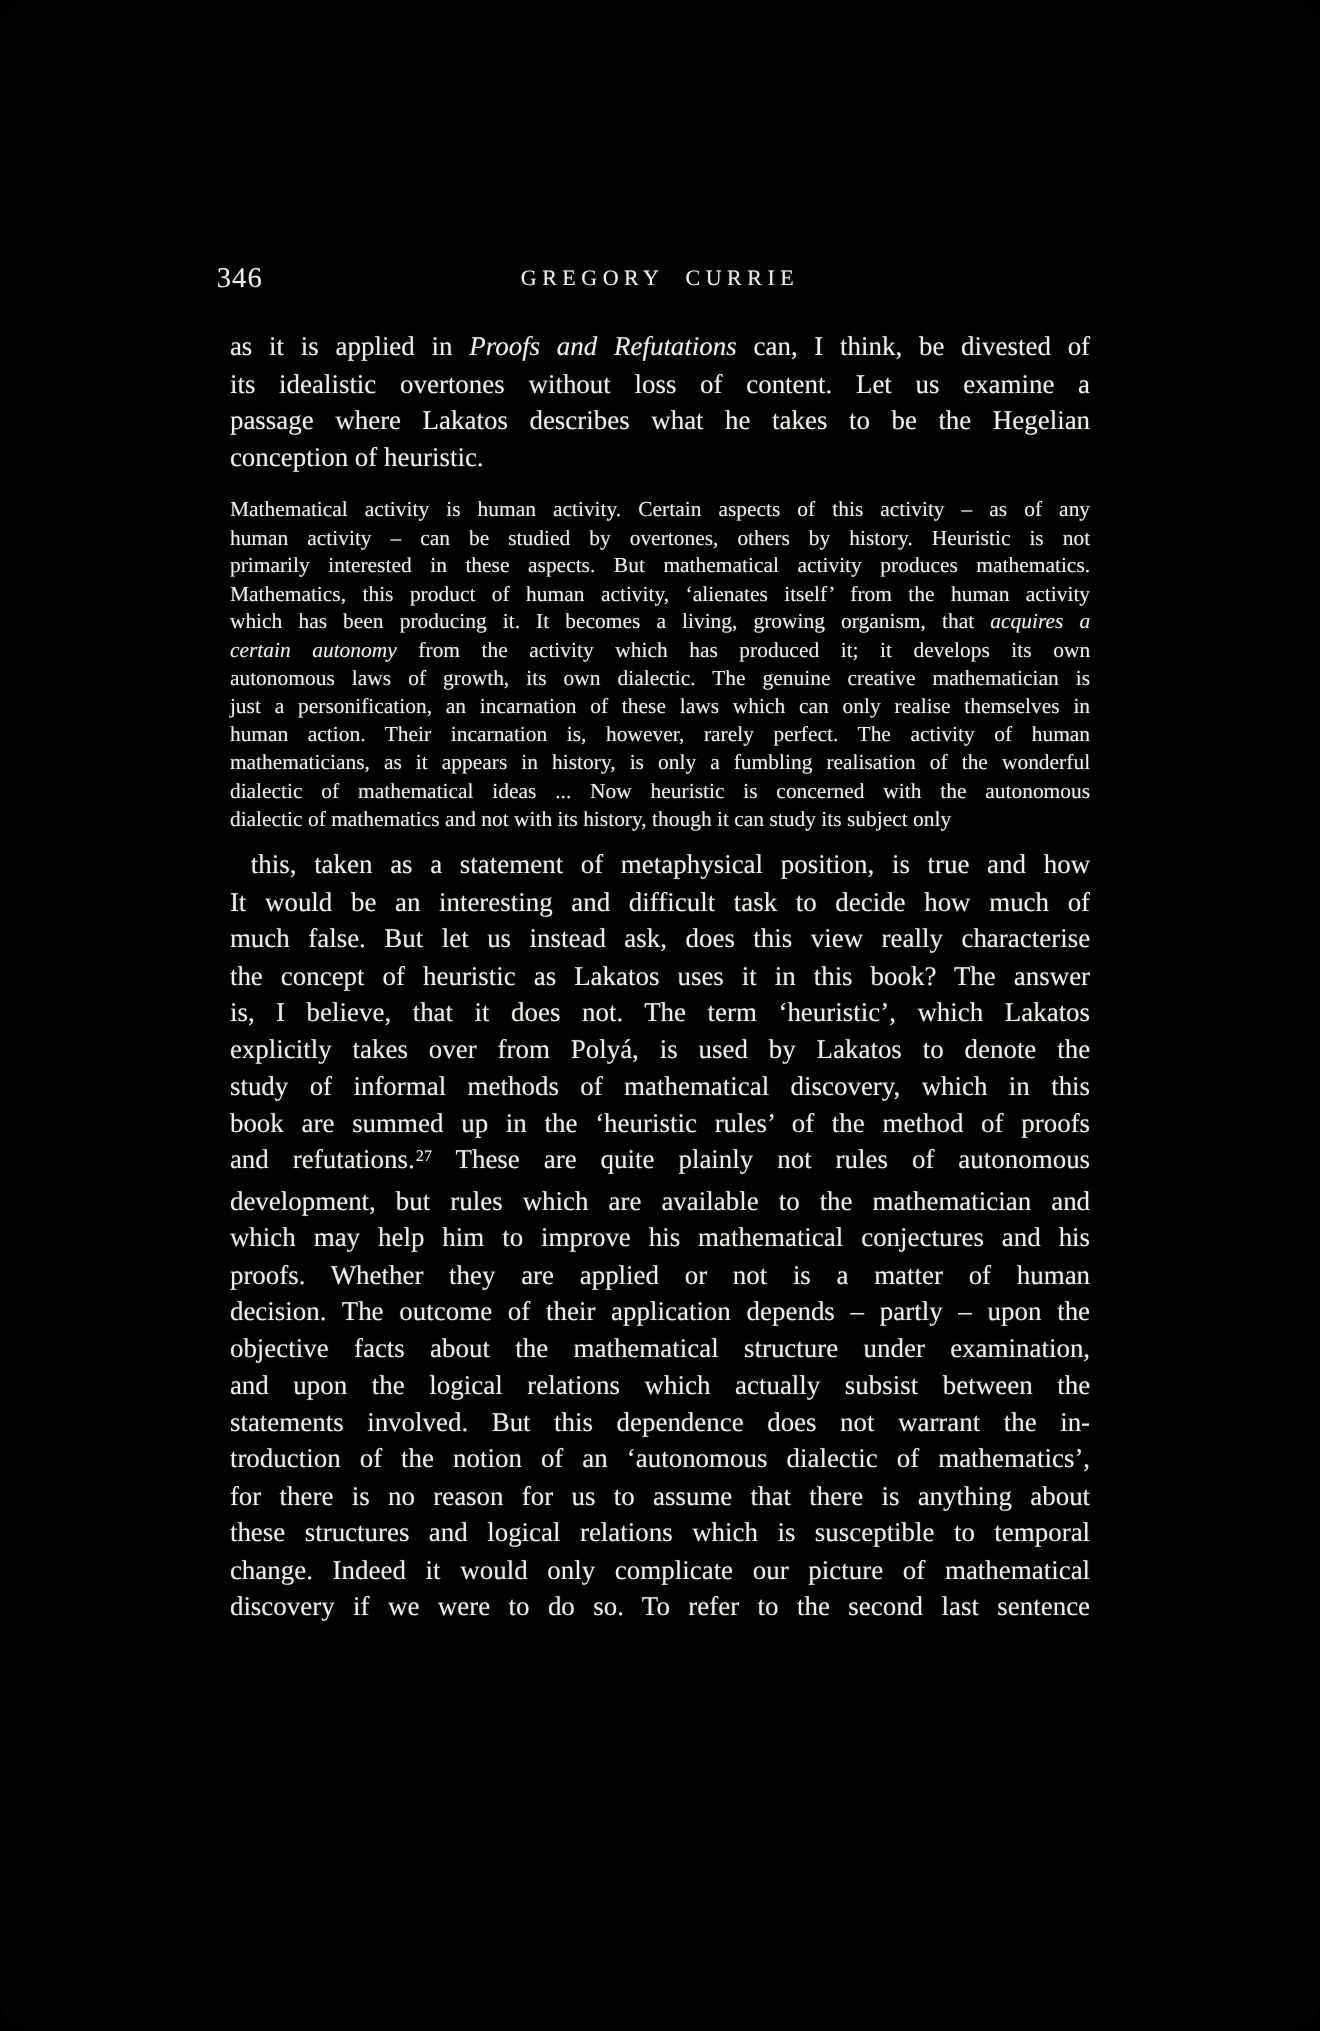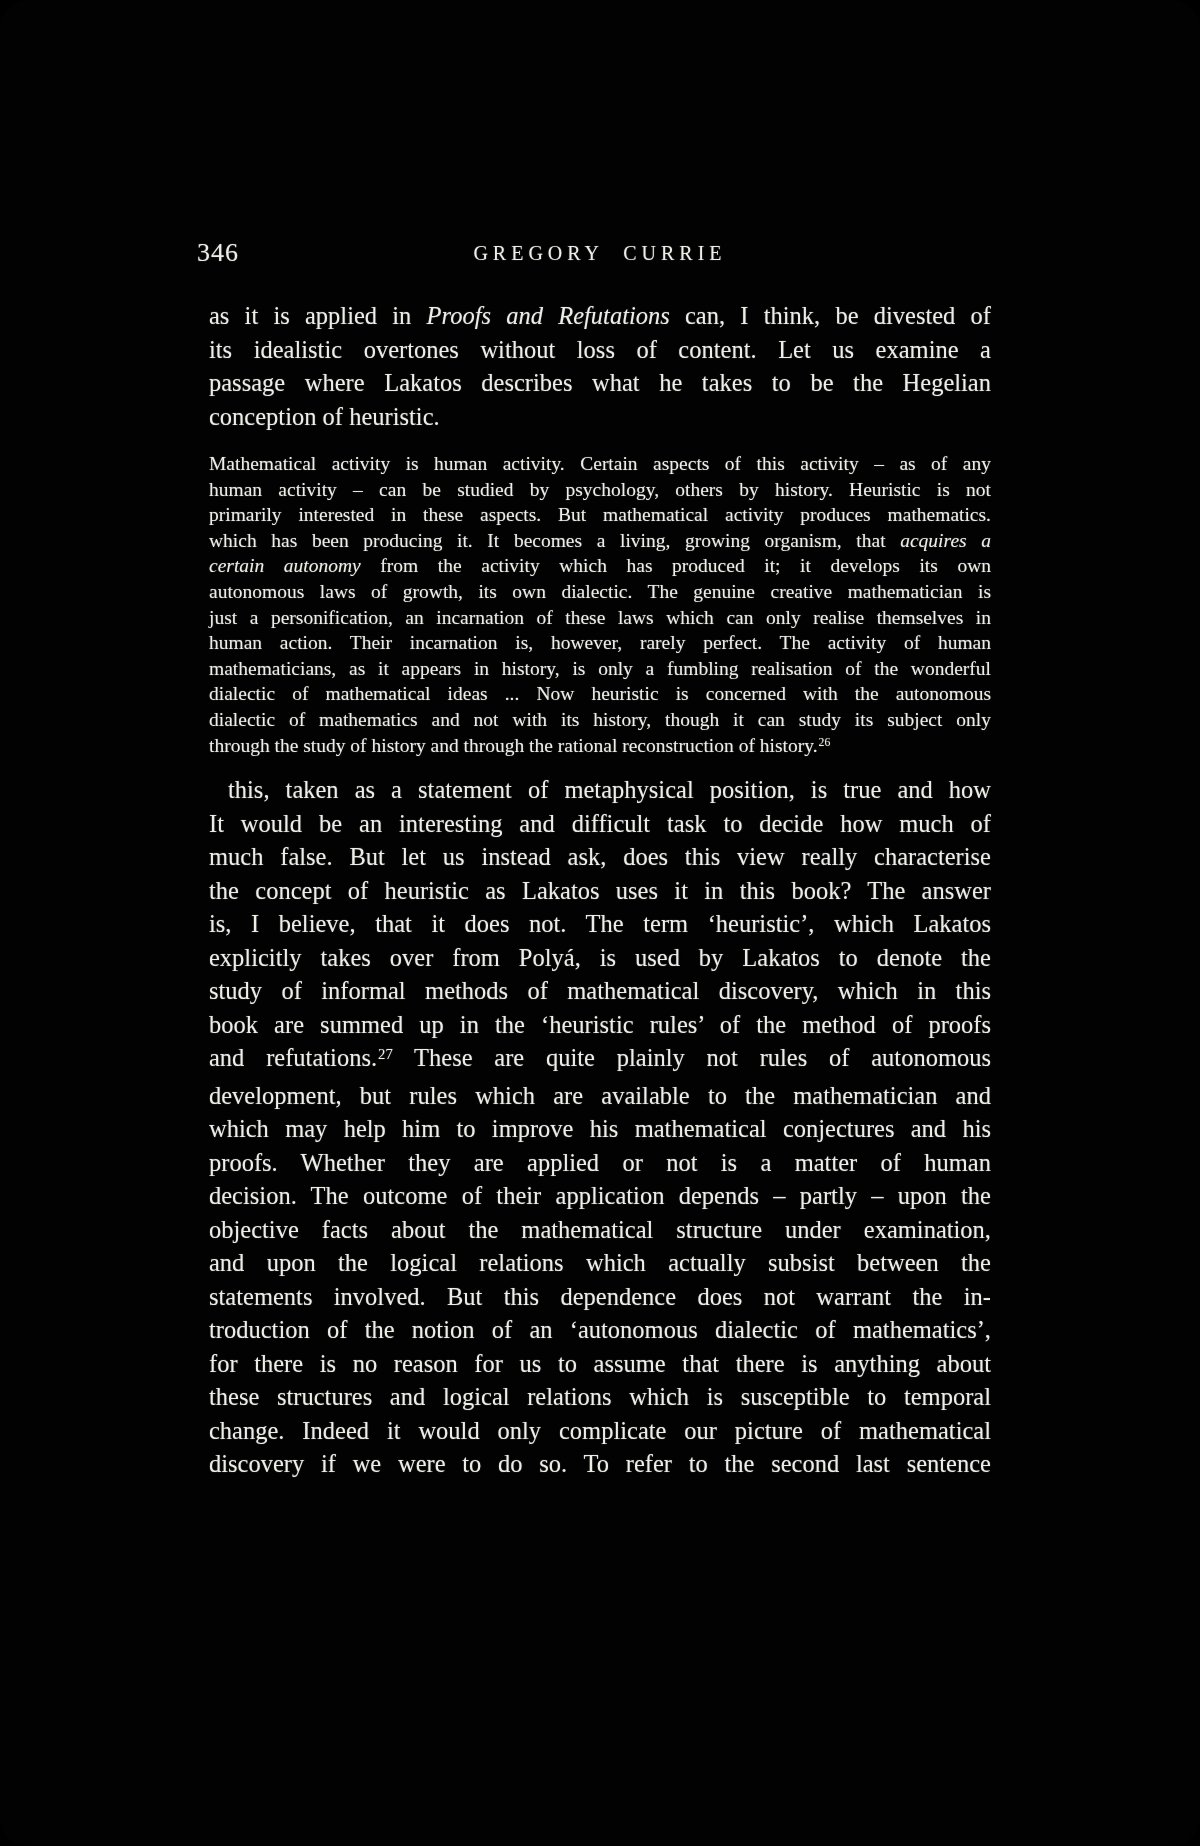--- a/index.html
+++ b/index.html
@@ -46,31 +46,31 @@
 
     <div class="para body-text para-open" data-last-left="">
         <div class="line"><span>as it is applied in </span><em>Proofs and Refutations</em><span> can, I think, be divested of</span></div>
         <div class="line"><span>its idealistic overtones without loss of content. Let us examine a</span></div>
         <div class="line"><span>passage where Lakatos describes what he takes to be the Hegelian</span></div>
         <div class="line"><span>conception of heuristic.</span></div>
       </div>
 
     <div class="para quote-text para-quote" data-last-left="">
         <div class="line"><span>Mathematical activity is human activity. Certain aspects of this activity – as of any</span></div>
-        <div class="line"><span>human activity – can be studied by psychology, others by history. Heuristic is not</span></div>
+        <div class="line"><span>human activity – can be studied by overtones, others by history. Heuristic is not</span></div>
         <div class="line"><span>primarily interested in these aspects. But mathematical activity produces mathematics.</span></div>
+        <div class="line"><span>Mathematics, this product of human activity, ‘alienates itself’ from the human activity</span></div>
         <div class="line"><span>which has been producing it. It becomes a living, growing organism, that </span><em>acquires a</em></div>
         <div class="line"><em>certain autonomy</em><span> from the activity which has produced it; it develops its own</span></div>
         <div class="line"><span>autonomous laws of growth, its own dialectic. The genuine creative mathematician is</span></div>
         <div class="line"><span>just a personification, an incarnation of these laws which can only realise themselves in</span></div>
         <div class="line"><span>human action. Their incarnation is, however, rarely perfect. The activity of human</span></div>
         <div class="line"><span>mathematicians, as it appears in history, is only a fumbling realisation of the wonderful</span></div>
         <div class="line"><span>dialectic of mathematical ideas ... Now heuristic is concerned with the autonomous</span></div>
         <div class="line"><span>dialectic of mathematics and not with its history, though it can study its subject only</span></div>
-        <div class="line"><span>through the study of history and through the rational reconstruction of history.</span><span class="sup">26</span></div>
       </div>
 
     <div class="para body-text para-main indent-first">
         <div class="line"><span>this, taken as a statement of metaphysical position, is true and how</span></div>
         <div class="line"><span>It would be an interesting and difficult task to decide how much of</span></div>
         <div class="line"><span>much false. But let us instead ask, does this view really characterise</span></div>
         <div class="line"><span>the concept of heuristic as Lakatos uses it in this book? The answer</span></div>
         <div class="line"><span>is, I believe, that it does not. The term ‘heuristic’, which Lakatos</span></div>
         <div class="line"><span>explicitly takes over from Polyá, is used by Lakatos to denote the</span></div>
         <div class="line"><span>study of informal methods of mathematical discovery, which in this</span></div>

